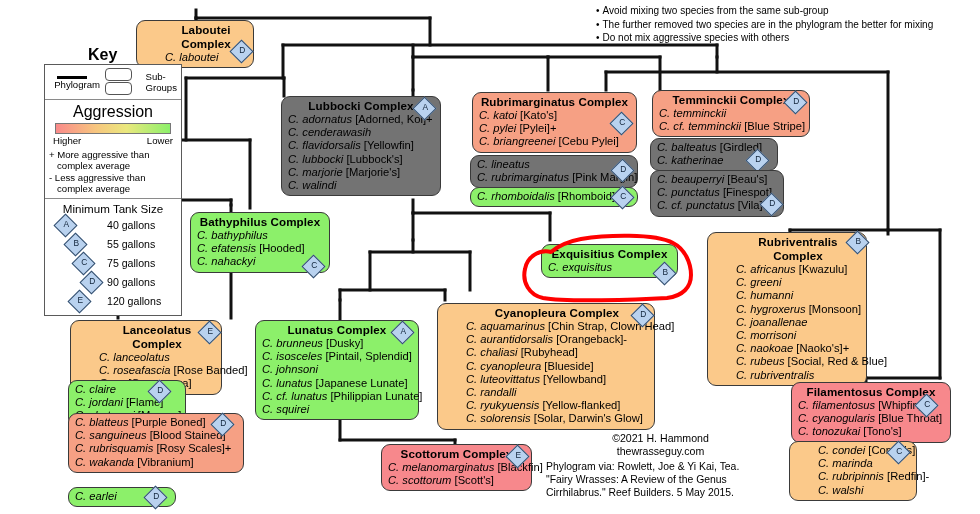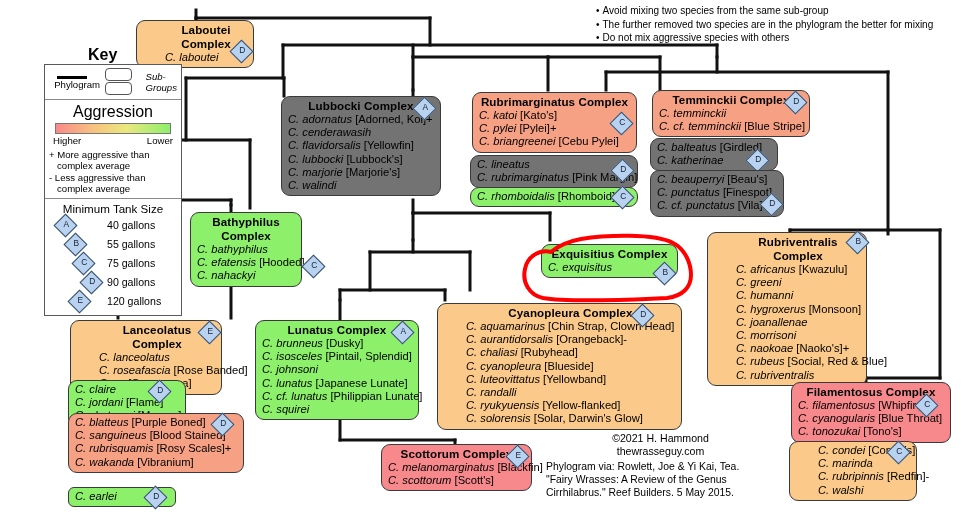--- a/index.html
+++ b/index.html
@@ -163,21 +163,21 @@
     <div class="keysec">
       <div class="keyrow">
         <div style="width:64px;">
           <div class="phylo-line"></div>
           <div style="font-size:9.6px;text-align:center;">Phylogram</div>
         </div>
         <div class="subgrp">
           <div></div>
             <div></div>
         </div>
-        <div style="font-size:9.6px;line-height:11px;margin-left:14px;font-style:italic;">
+        <div style="font-size:9.6px;line-height:11px;margin-left:14px;">
           <div>Sub-</div>
           <div>Groups</div>
         </div>
       </div>
     </div>
     <div class="keysec">
       <div style="text-align:center;font-size:16px;">Aggression</div>
       <div class="gradbar"></div>
       <div class="gradlabels">
         <span>Higher</span>
@@ -286,21 +286,21 @@
   </div>
   <div class="node yellow" style="left:650px;top:170px;width:134px;">
     <div class="sp"><span>C. beauperryi</span><span class="com"> [Beau's]</span></div>
     <div class="sp"><span>C. punctatus</span><span class="com"> [Finespot]</span></div>
     <div class="sp"><span>C. cf. punctatus</span><span class="com"> [Vila]</span></div>
     <span class="diamond" style="left:112px;top:25px;">
         <span>D</span>
       </span>
   </div>
 
-  <div class="node green" style="left:190px;top:212px;width:112px;">
+  <div class="node green" style="left:190px;top:212px;width:140px;">
     <div class="title">Bathyphilus Complex</div>
     <div class="sp"><span>C. bathyphilus</span></div>
     <div class="sp"><span>C. efatensis</span><span class="com"> [Hooded]</span></div>
     <div class="sp"><span>C. nahackyi</span></div>
     <span class="diamond" style="left:114px;top:45px;">
         <span>C</span>
       </span>
   </div>
 
   <div class="node green" style="left:541px;top:244px;width:137px;">
@@ -352,41 +352,41 @@
   </div>
   <div class="node salmon" style="left:68px;top:413px;width:176px;">
     <div class="sp"><span>C. blatteus</span><span class="com"> [Purple Boned]</span></div>
     <div class="sp"><span>C. sanguineus</span><span class="com"> [Blood Stained]</span></div>
     <div class="sp"><span>C. rubrisquamis</span><span class="com"> [Rosy Scales]+</span></div>
     <div class="sp"><span>C. wakanda</span><span class="com"> [Vibranium]</span></div>
     <span class="diamond" style="left:145px;top:2px;">
         <span>D</span>
       </span>
   </div>
-  <div class="node green" style="left:68px;top:487px;width:108px;border-radius:6px;">
+  <div class="node green" style="left:68px;top:487px;width:108px;">
     <div class="sp"><span>C. earlei</span></div>
     <span class="diamond" style="left:78px;top:1px;">
         <span>D</span>
       </span>
   </div>
 
   <div class="node green" style="left:255px;top:320px;width:164px;">
     <div class="title">Lunatus Complex</div>
     <div class="sp"><span>C. brunneus</span><span class="com"> [Dusky]</span></div>
     <div class="sp"><span>C. isosceles</span><span class="com"> [Pintail, Splendid]</span></div>
     <div class="sp"><span>C. johnsoni</span></div>
     <div class="sp"><span>C. lunatus</span><span class="com"> [Japanese Lunate]</span></div>
     <div class="sp"><span>C. cf. lunatus</span><span class="com"> [Philippian Lunate]</span></div>
     <div class="sp"><span>C. squirei</span></div>
     <span class="diamond" style="left:138px;top:3px;">
         <span>A</span>
       </span>
   </div>
 
-  <div class="node orange" style="left:437px;top:303px;width:245px;">
+  <div class="node orange" style="left:437px;top:303px;width:218px;">
     <div class="title">Cyanopleura Complex</div>
     <div class="sp"><span>C. aquamarinus</span><span class="com"> [Chin Strap, Clown Head]</span></div>
     <div class="sp"><span>C. aurantidorsalis</span><span class="com"> [Orangeback]-</span></div>
     <div class="sp"><span>C. chaliasi</span><span class="com"> [Rubyhead]</span></div>
     <div class="sp"><span>C. cyanopleura</span><span class="com"> [Blueside]</span></div>
     <div class="sp"><span>C. luteovittatus</span><span class="com"> [Yellowband]</span></div>
     <div class="sp"><span>C. randalli</span></div>
     <div class="sp"><span>C. ryukyuensis</span><span class="com"> [Yellow-flanked]</span></div>
     <div class="sp"><span>C. solorensis</span><span class="com"> [Solar, Darwin's Glow]</span></div>
     <span class="diamond" style="left:196px;top:3px;">

